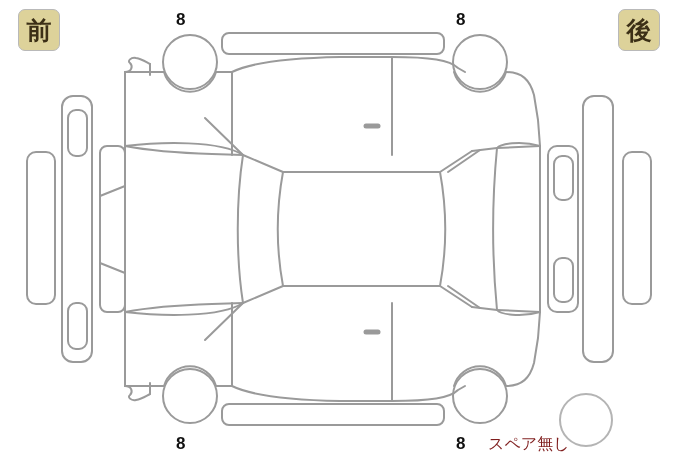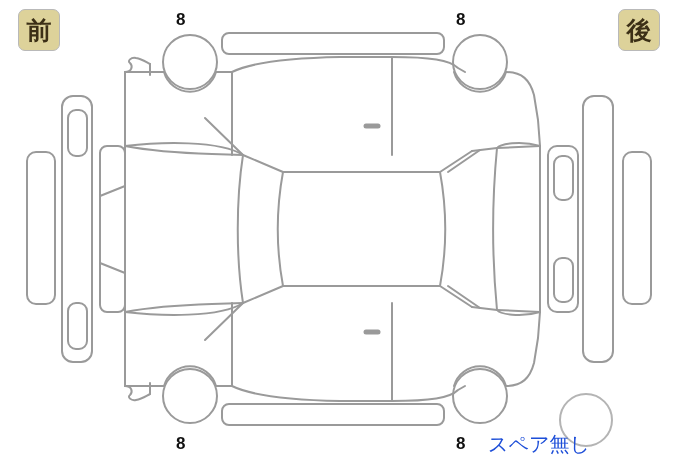--- a/index.html
+++ b/index.html
@@ -49,24 +49,24 @@
   }
   #tire-fl { left: 176px; top: 11px; }
   #tire-rl { left: 456px; top: 11px; }
   #tire-fr { left: 176px; top: 435px; }
   #tire-rr { left: 456px; top: 435px; }
 
   #spare-label {
     position: absolute;
     left: 488px;
     top: 436px;
-    font-size: 20px;
+    font-size: 16px;
     font-weight: 500;
-    color: #1d4ed8;
-    font-family: Liberation Mono, monospace;
+    color: #7f1d1d;
+    font-family: Liberation Sans, sans-serif;
     line-height: 1;
     white-space: nowrap;
   }
 
   #diagram {
     position: absolute;
     left: 0;
     top: 0;
   }
 </style>

